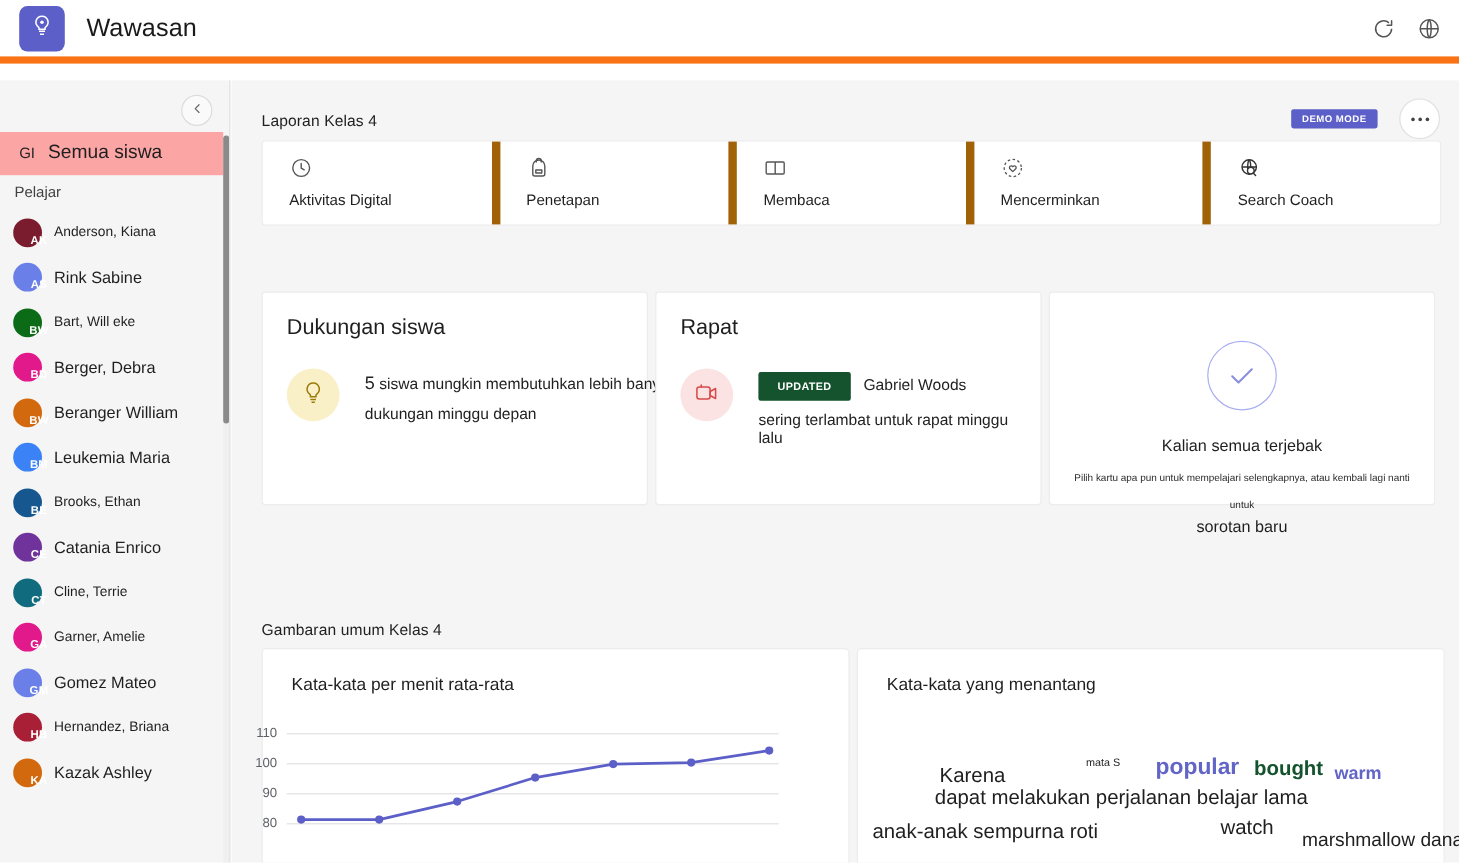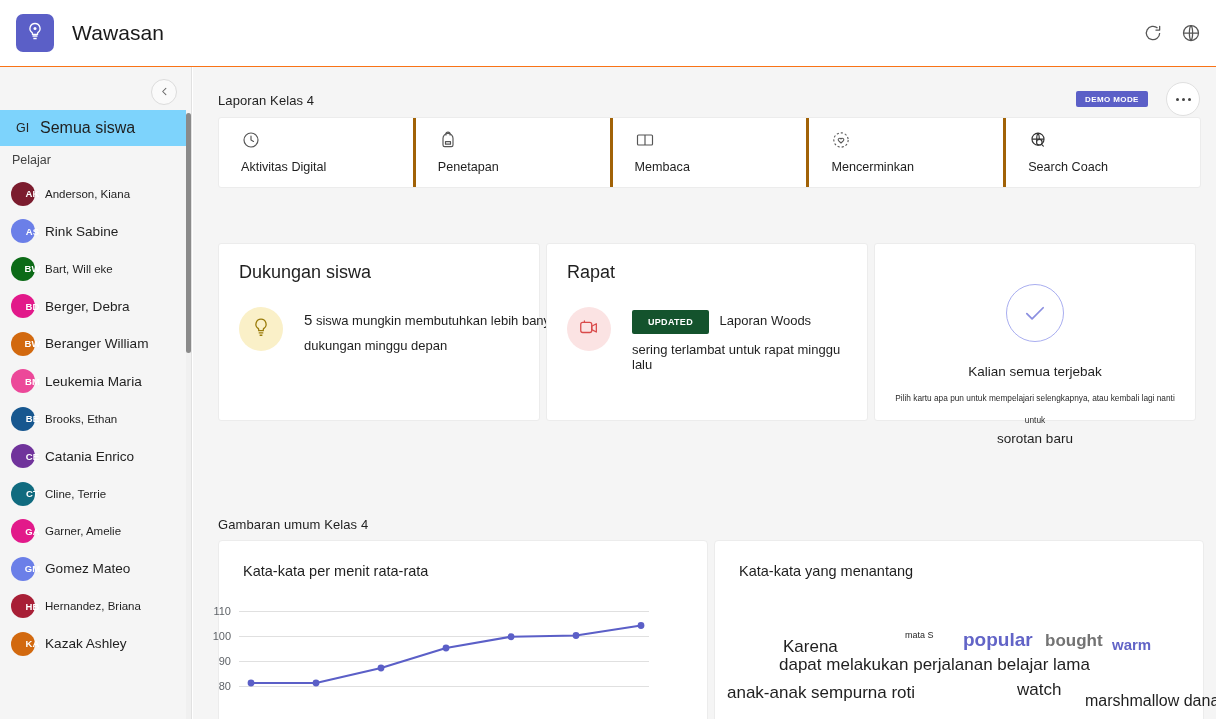--- a/index.html
+++ b/index.html
@@ -6,23 +6,23 @@
   html, body {
     width: 1216px; height: 719px;
     font-family: "Liberation Sans", sans-serif;
     background: #ffffff;
     overflow: hidden;
   }
   body { position: relative; }
 
   
   .app-header {
-    position: absolute; top: 0; left: 0; width: 1216px; height: 67px;
+    position: absolute; top: 0; left: 0; width: 1216px; height: 53px;
     background: #ffffff;
-    border-bottom: 1px solid #f97316;
+    border-bottom: 6px solid #f97316;
     display: flex; align-items: center;
   }
   .app-logo {
     width: 38px; height: 38px; margin-left: 16px;
     border-radius: 7px; background: #5B5FC7;
     display: flex; align-items: center; justify-content: center;
   }
   .app-title {
     margin-left: 18px; font-size: 21px; color: #1a1a1a; font-weight: 400;
     letter-spacing: .1px;
@@ -41,39 +41,39 @@
   }
   .collapse-btn {
     position: absolute; top: 12px; right: 14px;
     width: 26px; height: 26px; border-radius: 50%;
     background: #fafafa; border: 1px solid #dcdcdc;
     display: flex; align-items: center; justify-content: center;
     cursor: pointer;
   }
   .all-students {
     position: absolute; top: 43px; left: 0; width: 186px; height: 36px;
-    background: #7dd3fc;
+    background: #fca5a5;
     display: flex; align-items: center;
   }
   .all-students .ini { margin-left: 16px; font-size: 12.5px; color: #252525; width: 22px;}
   .all-students .lbl { font-size: 16px; color: #1f1f1f; margin-left: 2px; }
   .section-label {
     position: absolute; top: 86px; left: 12px;
     font-size: 12.5px; color: #424242;
   }
   .student-list {
     position: absolute; top: 108px; left: 0; width: 186px; height: 544px;
   }
   .student-row {
     height: 37.5px; display: flex; align-items: center; padding-left: 11px;
     cursor: pointer;
   }
   .avatar {
     width: 24px; height: 24px; border-radius: 50%;
-    display: flex; align-items: center; justify-content: center;
+    display: flex; align-items: flex-end; justify-content: center;
     color: #fff; font-size: 9.5px; font-weight: 700; letter-spacing: .2px;
     flex: none;
     padding-left: 19px;
   }
   .student-name { margin-left: 10px; color: #1f1f1f; white-space: nowrap; }
   .sz-s { font-size: 11.5px; }
   .sz-m { font-size: 13.6px; }
   .sb-track {
     position: absolute; top: 46px; right: 0px; width: 5px; height: 606px;
     background: #f0f0f0;
@@ -108,21 +108,21 @@
     cursor: pointer;
   }
   .dot3 { width: 3px; height: 3px; border-radius: 50%; background: #444; }
 
   .tab-strip {
     position: absolute; top: 50px; left: 25px; width: 983px; height: 71px;
     background: #ffffff; border: 1px solid #ececec; border-radius: 3px;
     display: flex;
   }
   .tab-cell {
-    flex: 1; border-right: 3px solid #a16207;
+    flex: 1; border-right: 7px solid #a16207;
     padding: 12px 0 0 22px; cursor: pointer;
   }
   .tab-cell:last-child { border-right: none; }
   .tab-icon { height: 22px; color: #555; }
   .tab-label { margin-top: 8px; font-size: 12.6px; color: #1f1f1f; }
 
   
   .hl-head { position: absolute; top: 216px; left: 25px; }
   .new-badge {
     position: absolute; top: 213px; left: 160px;
@@ -266,21 +266,21 @@
         </div>
         <span class="student-name sz-m">Berger, Debra</span>
       </div>
       <div class="student-row">
         <div class="avatar" style="background:#D2690F">
           <span>BW</span>
         </div>
         <span class="student-name sz-m">Beranger William</span>
       </div>
       <div class="student-row">
-        <div class="avatar" style="background:#ec4899">
+        <div class="avatar" style="background:#3b82f6">
           <span>BM</span>
         </div>
         <span class="student-name sz-m">Leukemia Maria</span>
       </div>
       <div class="student-row">
         <div class="avatar" style="background:#17578F">
           <span>BE</span>
         </div>
         <span class="student-name sz-s">Brooks, Ethan</span>
       </div>
@@ -432,21 +432,21 @@
             <svg width="22" height="22" viewBox="0 0 24 24" fill="none" stroke="#D94A4A" stroke-width="1.4" stroke-linejoin="round">
               <rect x="3" y="7" width="12" height="11" rx="2.2"></rect>
               <path d="M15 11.2l5-2.7v9l-5-2.7z"></path>
               <path d="M7 7V5.4" stroke-linecap="round"></path>
             </svg>
           </span>
         </div>
         <div class="hl-text">
           <div class="hl-line1">
             <span class="upd-badge">UPDATED</span>
-            <span style="margin-left:7px;">Laporan Woods</span>
+            <span style="margin-left:7px;">Gabriel Woods</span>
           </div>
           <div class="hl-line2">sering terlambat untuk rapat minggu lalu</div>
         </div>
       </div>
     </div>
 
     <div class="hl-card">
       <div class="caught-up">
         <div class="check-circle">
           <svg width="28" height="28" viewBox="0 0 24 24" fill="none" stroke="#8b8fe0" stroke-width="1.5" stroke-linecap="round" stroke-linejoin="round">
@@ -487,21 +487,21 @@
           </svg>
         </div>
     </div>
 
     <div class="ov-card">
       <div class="ov-title">Kata-kata yang menantang</div>
       <div class="wc" id="wordcloud">
           <span style="left: 56px; top: 38px; font-size: 17px; color: rgb(31, 31, 31);">Karena</span>
           <span style="left: 178px; top: 31px; font-size: 9px; color: rgb(31, 31, 31);">mata S</span>
           <span style="left: 236px; top: 30px; font-size: 19px; color: rgb(98, 100, 199); font-weight: 700;">popular</span>
-          <span style="left: 318px; top: 32px; font-size: 17px; color: #737373; font-weight: 700;">bought</span>
+          <span style="left: 318px; top: 32px; font-size: 17px; color: #14532d; font-weight: 700;">bought</span>
           <span style="left: 385px; top: 37px; font-size: 15px; color: rgb(98, 100, 199); font-weight: 700;">warm</span>
           <span style="left: 52px; top: 56px; font-size: 17px; color: rgb(31, 31, 31);">dapat melakukan perjalanan belajar lama</span>
           <span style="left: 0px; top: 84px; font-size: 17px; color: rgb(31, 31, 31);">anak-anak sempurna roti</span>
           <span style="left: 290px; top: 81px; font-size: 17px; color: rgb(31, 31, 31);">watch</span>
           <span style="left: 358px; top: 93px; font-size: 16px; color: rgb(31, 31, 31);">marshmallow danau</span>
         </div>
     </div>
   </div>
 </div>
 

